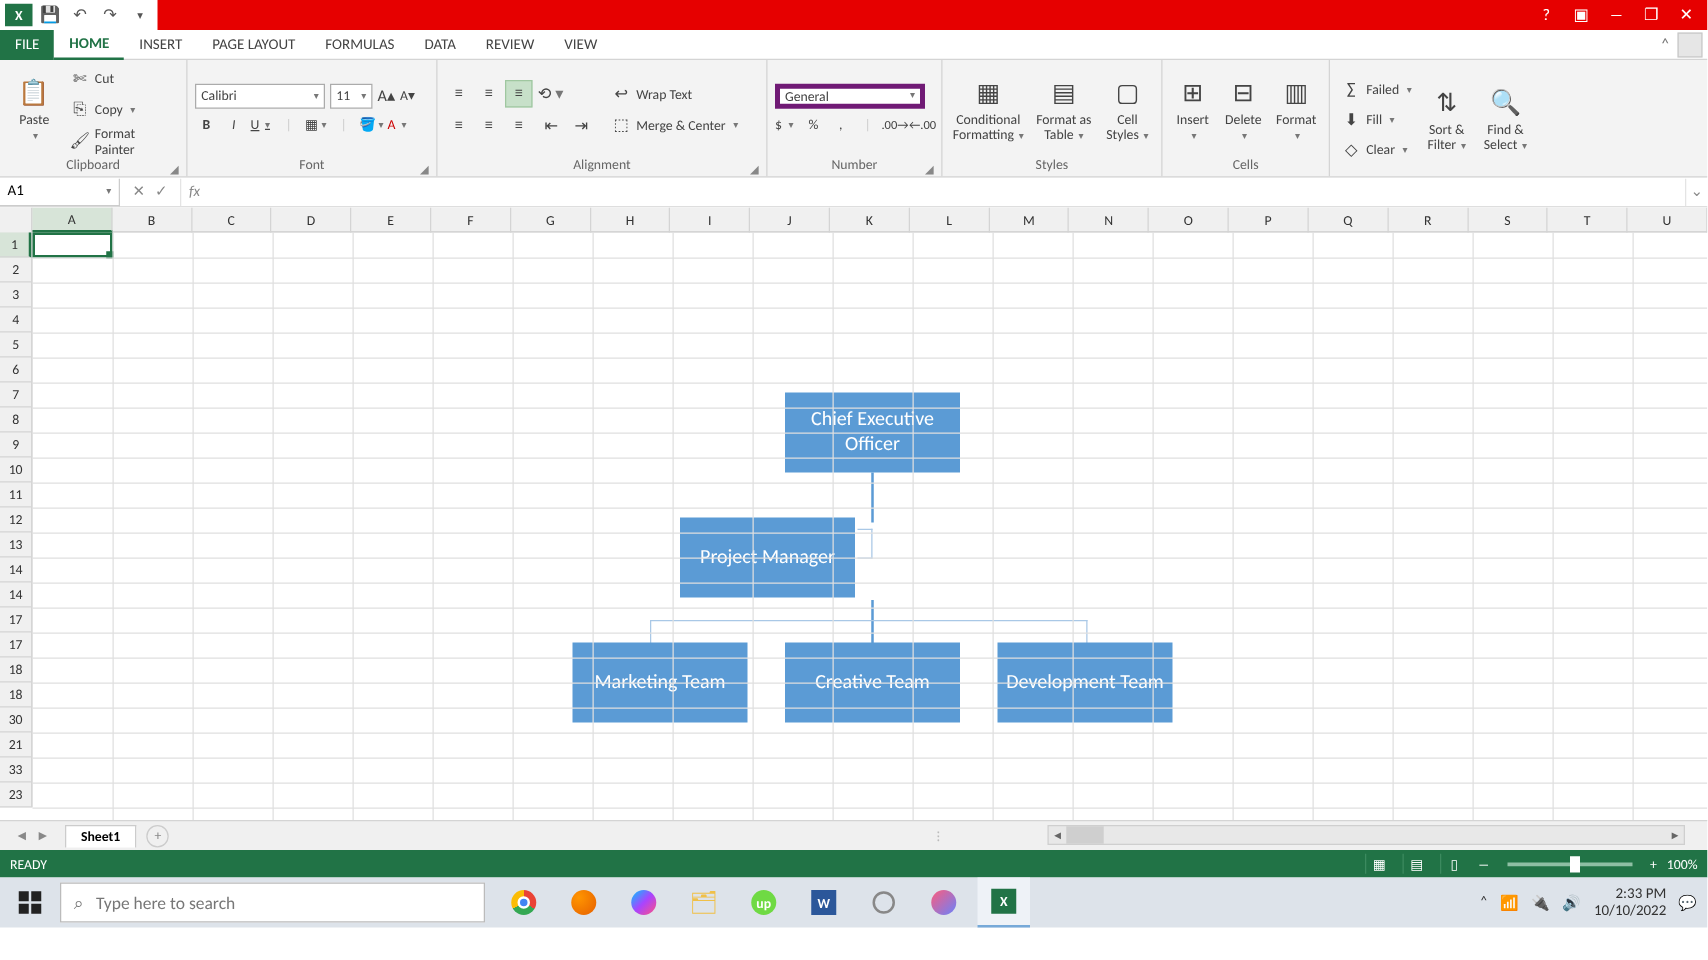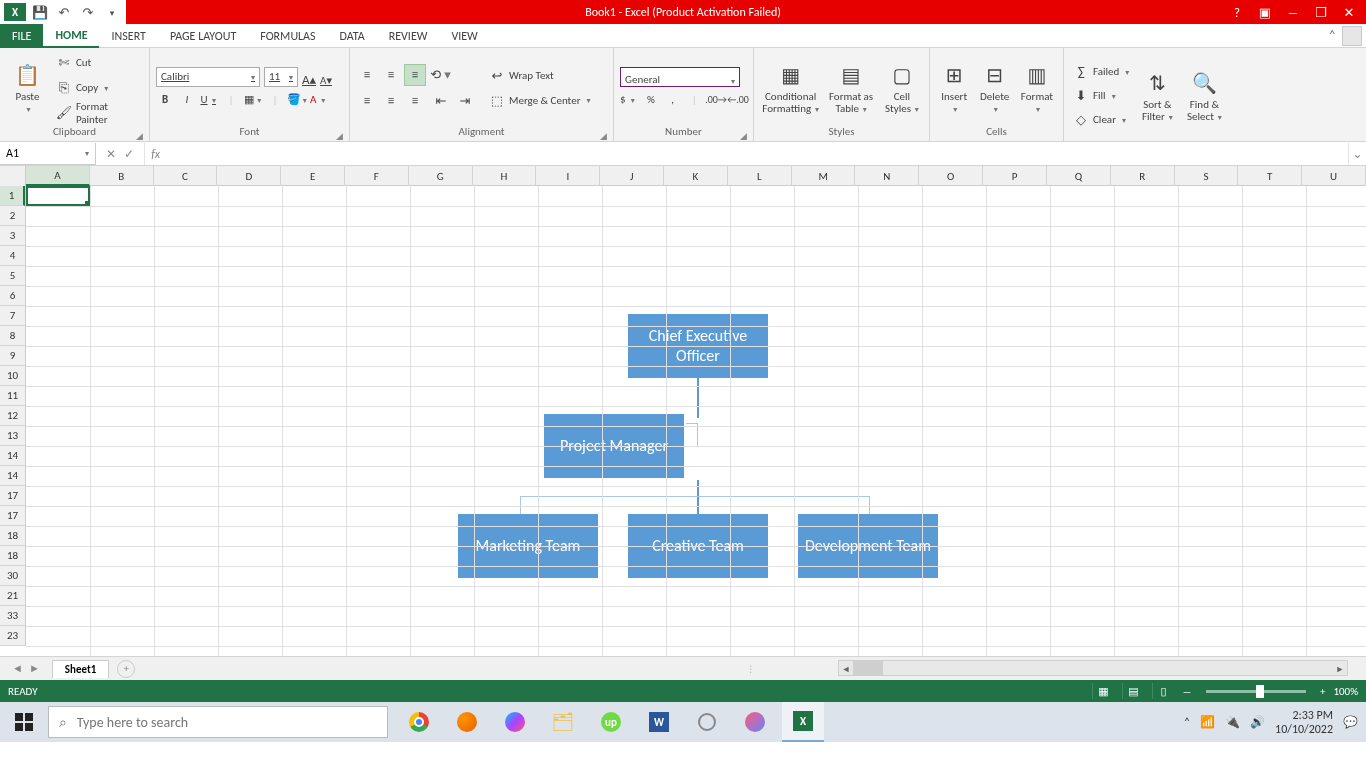--- a/index.html
+++ b/index.html
@@ -36,21 +36,21 @@
 .smallbtn .ico { width: 16px; height: 16px; display: inline-flex; align-items: center; justify-content: center; font-size: 13px; }
 .dd { font-size: 8px; color: #777; margin-left: 2px; }
 .fontname { width: 104px; height: 20px; border: 1px solid #ababab; background: #fff; font-size: 11px; padding: 0 4px; display: flex; align-items: center; justify-content: space-between; }
 .fontsize { width: 34px; height: 20px; border: 1px solid #ababab; background: #fff; font-size: 11px; padding: 0 4px; display: flex; align-items: center; justify-content: space-between; }
 .fontfmt { display: flex; gap: 4px; align-items: center; }
 .fontfmt span { width: 18px; height: 18px; display: inline-flex; align-items: center; justify-content: center; }
 .col { display: flex; flex-direction: column; gap: 4px; }
 .alnrow { display: flex; gap: 2px; }
 .alnrow span { width: 22px; height: 22px; display: inline-flex; align-items: center; justify-content: center; font-size: 13px; border: 1px solid transparent; }
 .alnrow span.sel { background: #c7e0c9; border: 1px solid #9fc7a0; }
-.numfmt { width: 120px; height: 20px; border: 1px solid #701a75; background: #fff; padding: 0 4px; display: flex; align-items: flex-end; justify-content: space-between; font-size: 11px; }
+.numfmt { width: 120px; height: 20px; border: 4px solid #701a75; background: #fff; padding: 0 4px; display: flex; align-items: flex-start; justify-content: space-between; font-size: 11px; }
 .editcol { display: flex; flex-direction: column; gap: 2px; }
 
 
 .fbar { height: 24px; border-bottom: 1px solid #d4d4d4; display: flex; align-items: center; font-size: 12px; }
 .namebox { width: 96px; border: 1px solid #ccc; border-top: none; border-left: none; height: 22px; padding: 0 6px; display: flex; align-items: center; justify-content: space-between; }
 .fbar .fxbtns { display: flex; align-items: center; gap: 8px; padding: 0 10px; color: #888; border-right: 1px solid #e4e4e4; height: 22px; }
 .fbar .fx { font-style: italic; color: #888; padding: 0 6px; }
 .fbar .formula-input { flex: 1; height: 22px; }
 .fbar .expand { width: 18px; text-align: center; color: #888; border-left: 1px solid #e4e4e4; height: 22px; display:flex; align-items:center; justify-content:center;}
 
@@ -108,21 +108,20 @@
 <body>
 
 <div class="titlebar">
   <div class="qat">
     <span class="excel-icon">X</span>
     <span class="qbtn">💾</span>
     <span class="qbtn">↶</span>
     <span class="qbtn">↷</span>
     <span class="qbtn" style="font-size:9px;">▾</span>
   </div>
-  <div class="title-center">Book1 - Excel (Product Activation Failed)</div>
   <div class="winbtns">
     <span>?</span>
     <span>▣</span>
     <span>―</span>
     <span>❐</span>
     <span>✕</span>
   </div>
 </div>
 
 <div class="tabs">
@@ -161,21 +160,21 @@
             <span>Format Painter</span>
           </div>
       </div>
     </div>
     <div class="group-label"><span>Clipboard</span><span class="dlaunch">◢</span></div>
   </div>
 
   <div class="group" style="width:200px;">
     <div class="group-body">
       <div class="col" style="width:100%;">
-        <div style="display:flex; gap:4px; align-items:flex-end;text-decoration:underline;">
+        <div style="display:flex; gap:4px; align-items:center;">
           <div class="fontname">
               <span>Calibri</span>
               <span class="dd">▾</span>
             </div>
           <div class="fontsize">
               <span>11</span>
               <span class="dd">▾</span>
             </div>
           <span style="font-size:13px;">A▴</span>
           <span style="font-size:11px;">A▾</span>

